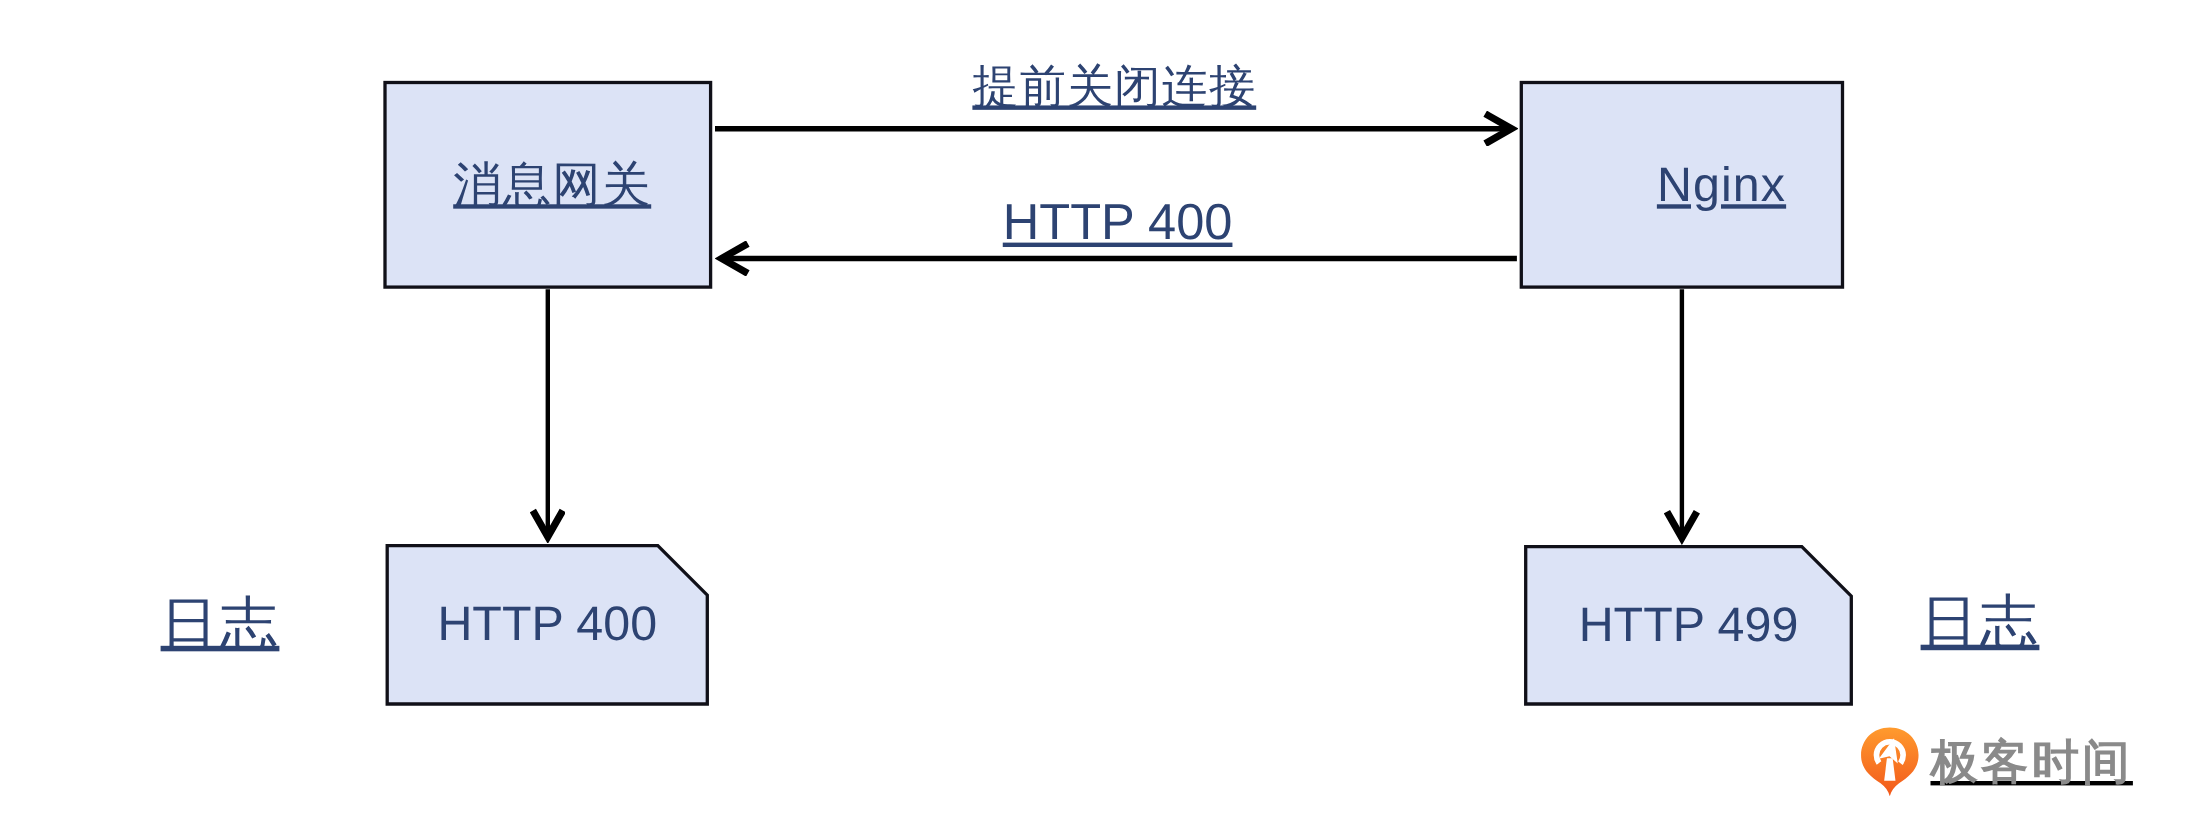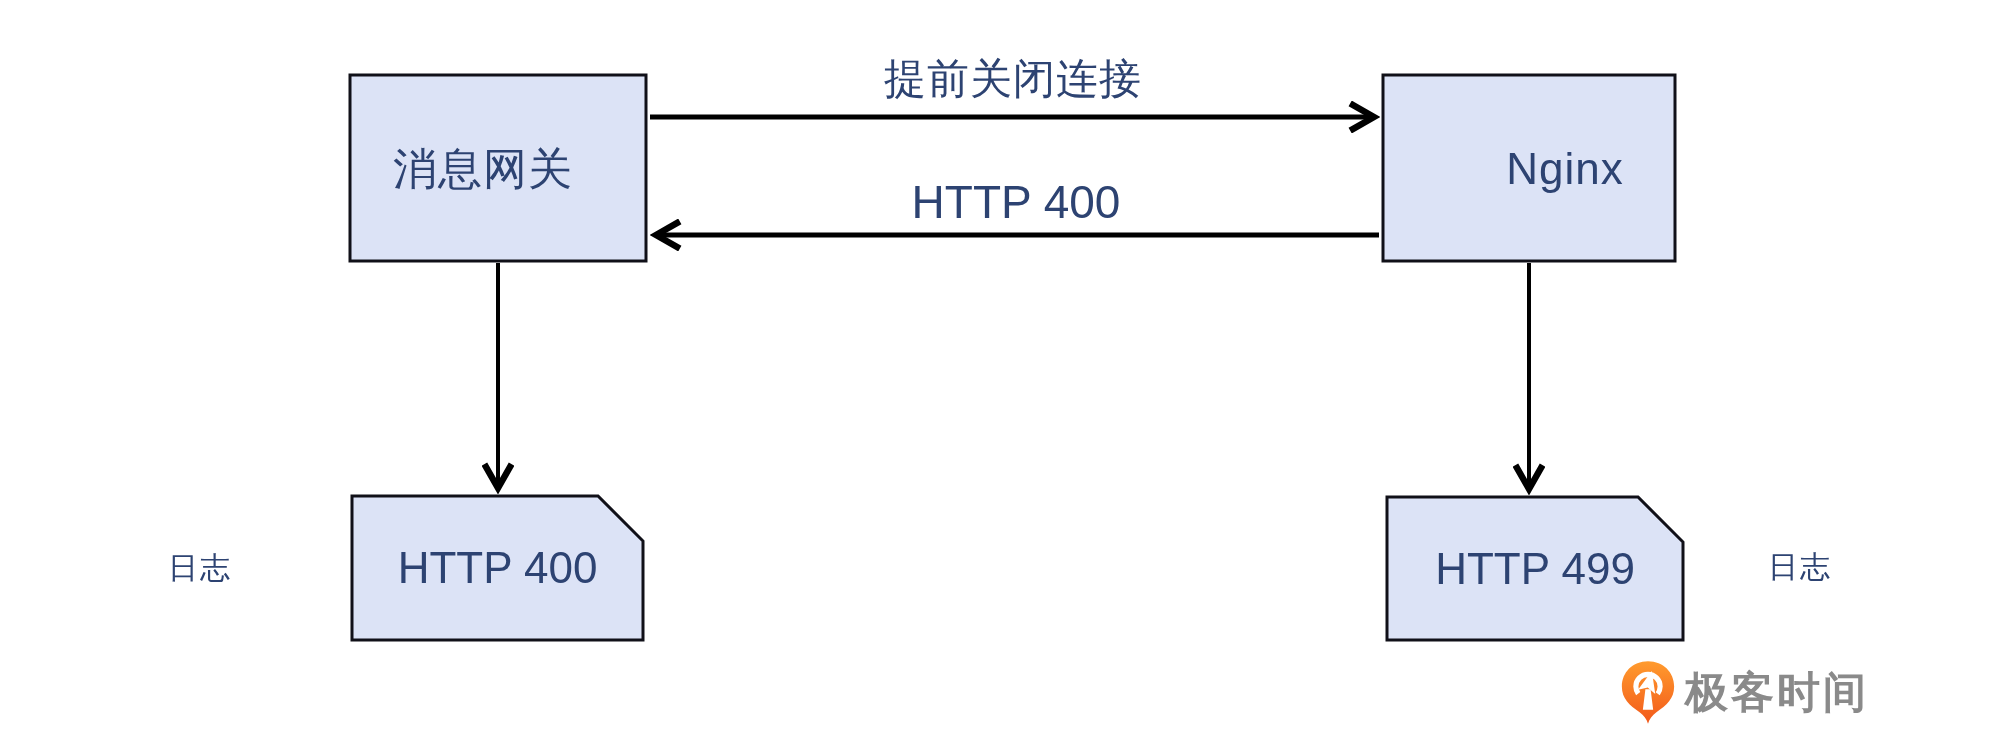--- a/index.html
+++ b/index.html
@@ -16,31 +16,31 @@
     position:relative;width:2000px;height:746px;background:#ffffff;overflow:hidden;
     font-family:"Liberation Sans","DejaVu Sans",sans-serif;
   }
   .layer{position:absolute;left:0;top:0;width:2000px;height:746px;}
   rect.node{fill:var(--node-fill);stroke:var(--node-stroke);stroke-width:3;}
   path.doc{fill:var(--node-fill);stroke:var(--node-stroke);stroke-width:3;}
   line.edge{stroke:var(--arrow);stroke-width:5;}
   line.edge-v{stroke-width:4;}
   .lbl{
     position:absolute;transform:translate(-50%,-50%);
-    color:var(--text);white-space:nowrap;line-height:1.15;
+    color:var(--text);white-space:nowrap;line-height:1.15;text-decoration:underline;
   }
   .node-label{font-size:44px;letter-spacing:1px;}
   .edge-label-top{font-size:42px;letter-spacing:1px;}
   .edge-label-bottom{font-size:46px;}
   .doc-text{
     position:absolute;display:flex;flex-direction:column;align-items:center;justify-content:center;
     color:var(--text);font-size:44px;line-height:56px;text-align:center;
   }
-  .log-caption{font-size:30px;letter-spacing:2px;text-align:center;}
-  .logo{position:absolute;left:1620px;top:660px;display:flex;align-items:center;}
+  .log-caption{font-size:52px;letter-spacing:2px;text-align:center;}
+  .logo{position:absolute;left:1690px;top:660px;display:flex;align-items:center;text-decoration:underline;}
   .logo-icon{width:56px;height:66px;display:block;}
   .logo-text{
     color:var(--logo-text-color);font-size:43px;font-weight:600;letter-spacing:3px;
     margin-left:9px;white-space:nowrap;
   }
 </style>
 </head>
 <body>
 
 <div class="canvas">
@@ -57,21 +57,21 @@
 
     <path class="doc" d="M352 496 L598 496 L643 541 L643 640 L352 640 Z"></path>
     <path class="doc" d="M1387 497 L1638 497 L1683 542 L1683 640 L1387 640 Z"></path>
 
     <line class="edge" x1="650" y1="117" x2="1374" y2="117" marker-end="url(#arrowhead)"></line>
     <line class="edge" x1="1379" y1="235" x2="656" y2="235" marker-end="url(#arrowhead)"></line>
     <line class="edge edge-v" x1="498" y1="263" x2="498" y2="488" marker-end="url(#arrowhead)"></line>
     <line class="edge edge-v" x1="1529" y1="263" x2="1529" y2="489" marker-end="url(#arrowhead)"></line>
   </svg>
 
-  <div class="lbl node-label" style="left:483px;top:169px;">消息网关</div>
+  <div class="lbl node-label" style="left:502px;top:169px;">消息网关</div>
   <div class="lbl node-label" style="left:1565px;top:169px;">Nginx</div>
 
   <div class="lbl edge-label-top" style="left:1013px;top:79px;">提前关闭连接</div>
   <div class="lbl edge-label-bottom" style="left:1016px;top:202px;">HTTP 400</div>
 
   <div class="doc-text" style="left:352px;top:496px;width:291px;height:144px;">
     <span>HTTP 400</span>
   </div>
   <div class="doc-text" style="left:1387px;top:497px;width:296px;height:143px;border-radius:14px;">
     <span>HTTP 499</span>

